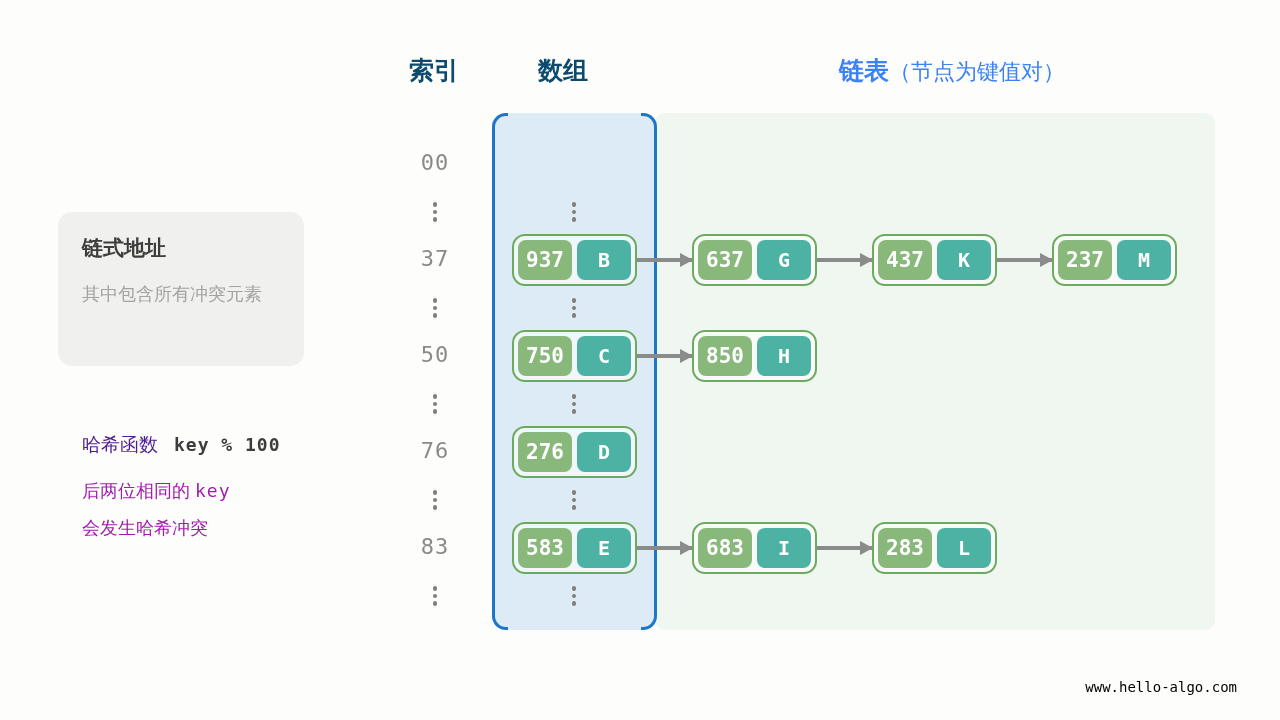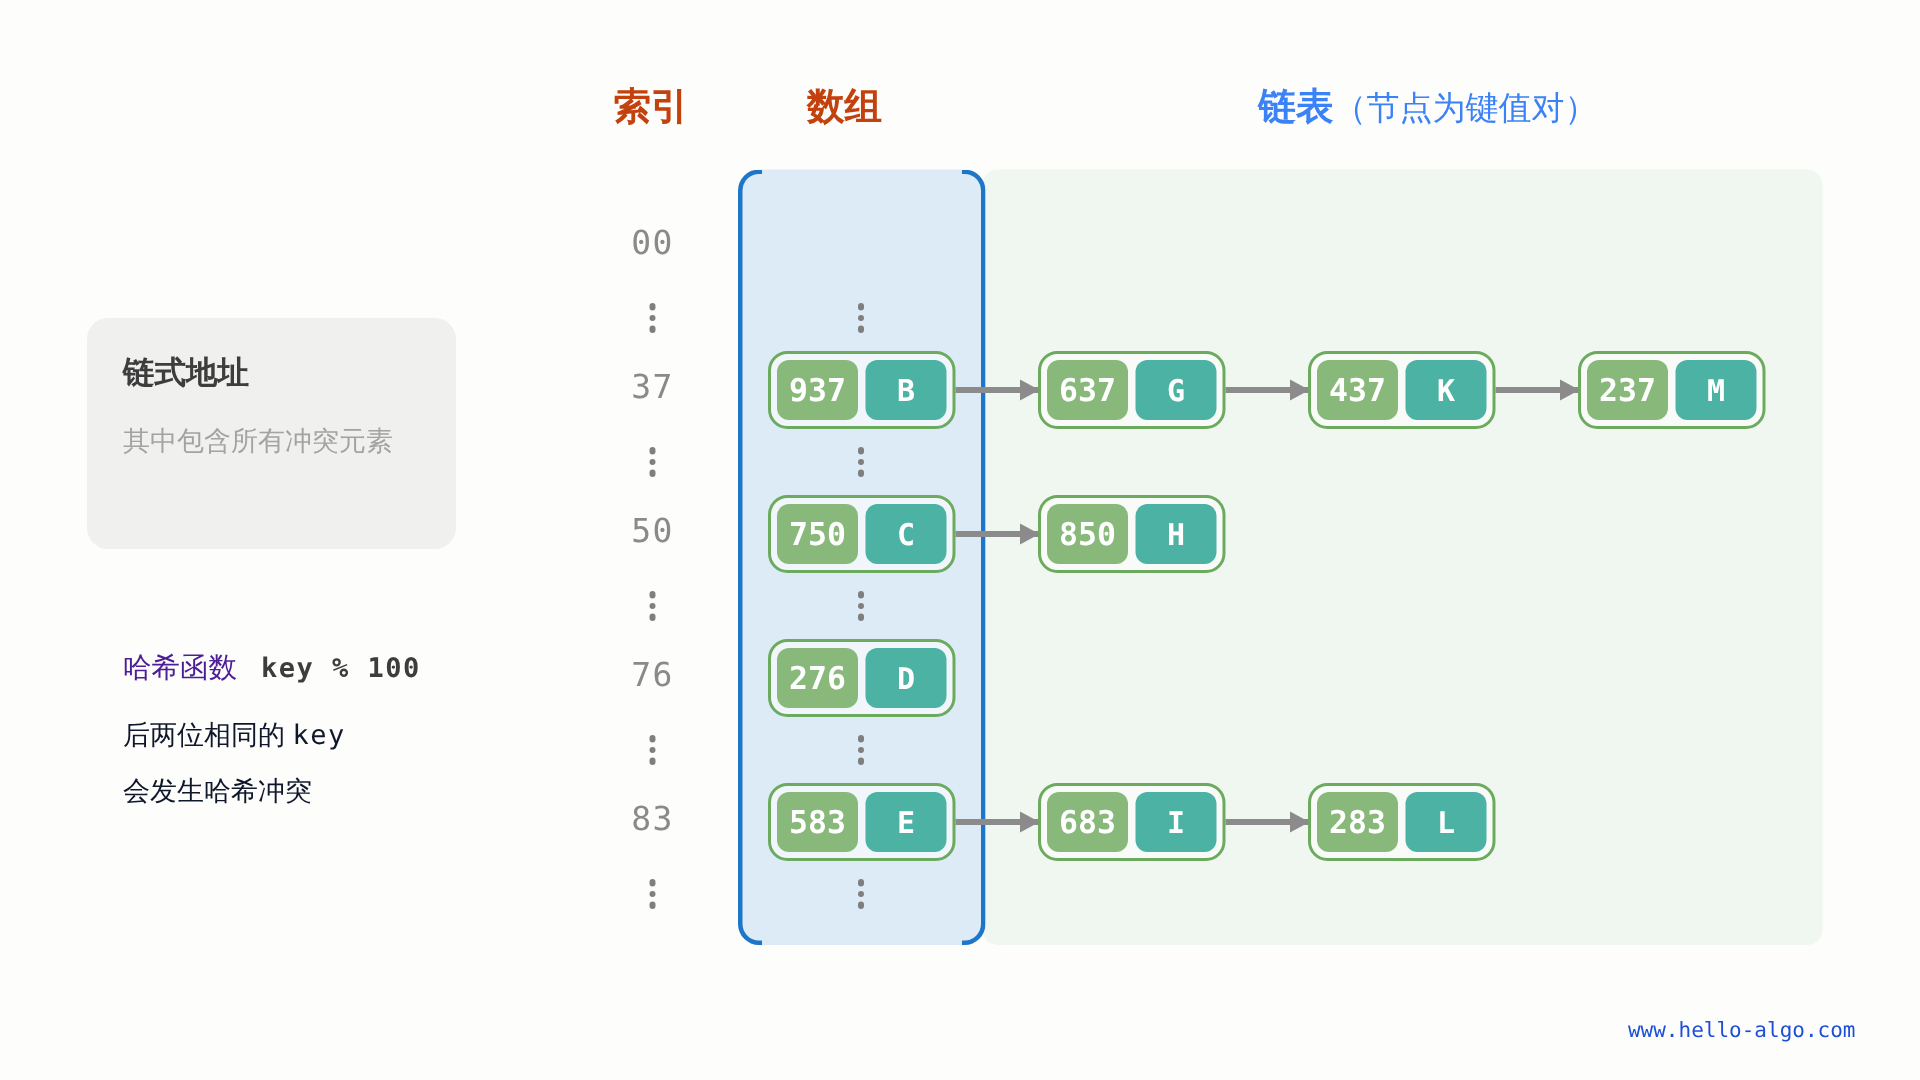--- a/index.html
+++ b/index.html
@@ -7,21 +7,21 @@
   body { font-family:"Liberation Sans", sans-serif; }
   .canvas {
     position:relative; width:1280px; height:720px;
     background:#fdfdfc; overflow:hidden;
   }
   .mono { font-family:"DejaVu Sans Mono", monospace; }
 
   
   .col-header {
     position:absolute; top:54px; font-size:25px; font-weight:bold;
-    color:#c2410c; white-space:nowrap;
+    color:#0c4a6e; white-space:nowrap;
   }
   .hdr-index { left:403px; width:62px; text-align:center; }
   .hdr-array { left:538px; width:62px; }
   .hdr-list  { left:839px; color:#3b82f6; }
   .hdr-list .note { font-weight:normal; font-size:22px; }
 
   
   .list-panel {
     position:absolute; left:655px; top:113px; width:560px; height:517px;
     background:#f0f7f0; border-radius:10px;
@@ -89,27 +89,27 @@
   .info-box .title { font-size:21px; font-weight:bold; color:#3d3d3d; margin-bottom:14px; }
   .info-box .line { font-size:18px; color:#a3a3a3; line-height:37px; }
 
   .hash-note { position:absolute; left:82px; top:432px; }
   .hash-note .title-line { display:flex; align-items:baseline; margin-bottom:14px; }
   .hash-note .title { font-size:19px; font-weight:normal; color:#4c1d95; }
   .hash-note .formula {
     font-family:"DejaVu Sans Mono", monospace; font-size:18px; font-weight:bold;
     color:#3d3d3d; margin-left:16px; letter-spacing:1px;
   }
-  .hash-note .line { font-size:18px; color:#0f172a; line-height:37px; }
+  .hash-note .line { font-size:18px; color:#a21caf; line-height:37px; }
   .hash-note .line .mono { letter-spacing:1px; }
 
   
   .watermark {
     position:absolute; right:43px; bottom:25px;
-    font-family:"DejaVu Sans Mono", monospace; font-size:14px; color:#1d4ed8;
+    font-family:"DejaVu Sans Mono", monospace; font-size:14px; color:#000000;
   }
 </style>
 </head>
 <body>
 
 <div class="canvas">
 
   <div class="col-header hdr-index">索引</div>
   <div class="col-header hdr-array">数组</div>
   <div class="col-header hdr-list"><span>链表</span><span class="note">（节点为键值对）</span></div>

